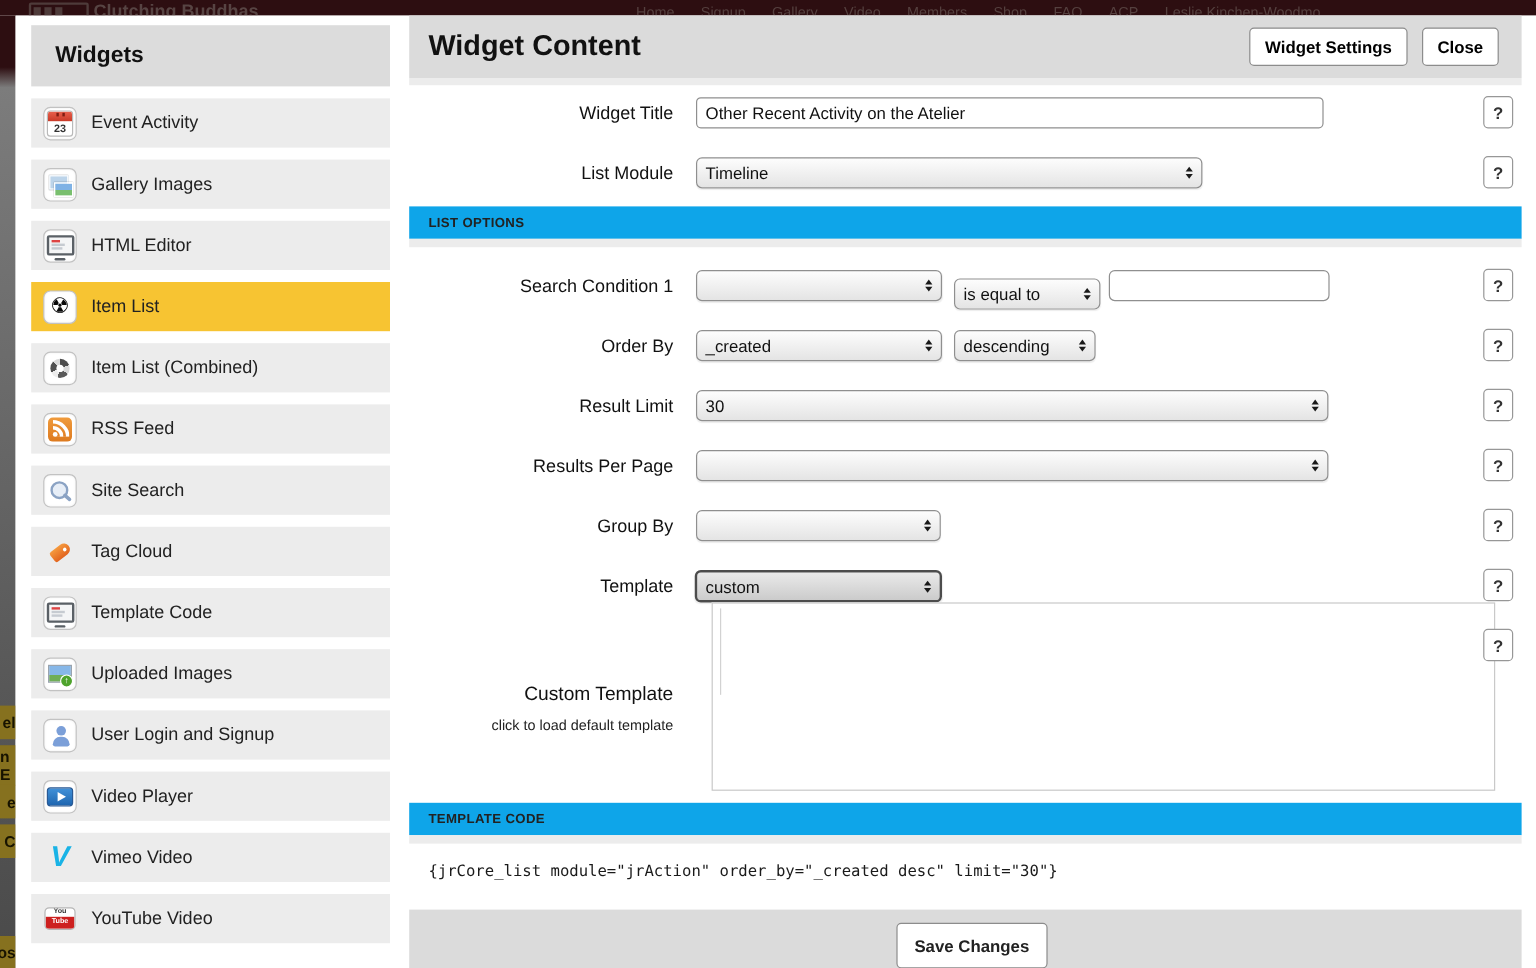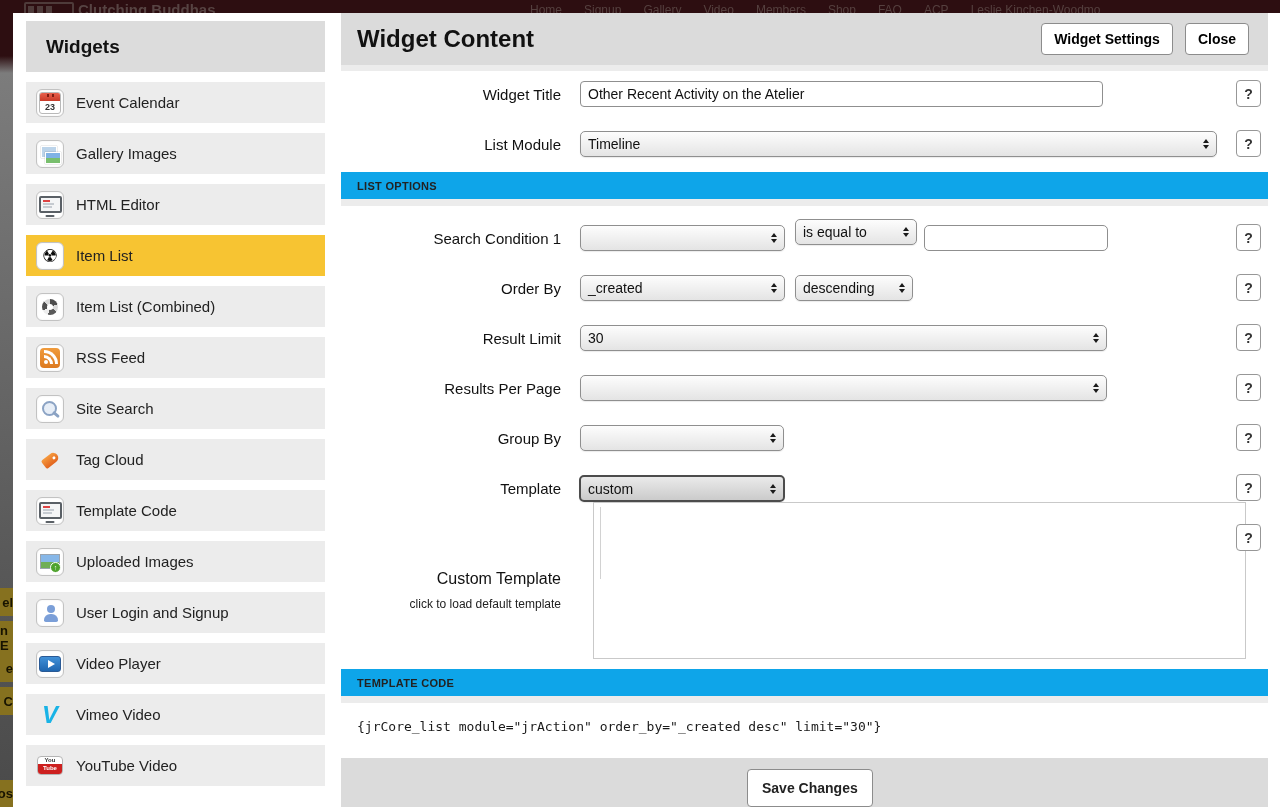--- a/index.html
+++ b/index.html
@@ -142,21 +142,21 @@
       <div class="sitem">
         <span class="ibox">
           <span class="ical">
               <span class="ch">
                 <i></i>
                 <i></i>
               </span>
               <span class="cd">23</span>
             </span>
         </span>
-        <span class="lbl">Event Calendar</span>
+        <span class="lbl">Event Activity</span>
       </div>
 
       <div class="sitem">
         <span class="ibox igal">
             <i class="b"></i>
             <i class="f"></i>
           </span>
         <span class="lbl">Gallery Images</span>
       </div>
 
@@ -275,41 +275,41 @@
       <button class="hbtn">Close</button>
     </span>
   </div>
   <div class="strip" style="top:65px;height:6px;z-index:4;"></div>
 
   <span class="flabel" style="top:86px;z-index:4;">Widget Title</span>
   <input class="tinput" style="left: 580px; top: 81px; width: 523px; z-index: 4;" value="Other Recent Activity on the Atelier">
   <div class="help" style="top:80px;z-index:4;">?</div>
 
   <span class="flabel" style="top:136px;z-index:4;">List Module</span>
-  <div class="msel" style="left:580px;top:131px;width:637px;z-index:4;text-align:center;">
+  <div class="msel" style="left:580px;top:131px;width:422px;z-index:4;text-align:center;">
     <span>Timeline</span>
     <span class="arr">
         <b class="u"></b>
         <b class="d"></b>
       </span>
   </div>
   <div class="help" style="top:130px;z-index:4;">?</div>
 
   <div class="secbar" style="top:172px;z-index:4;">LIST OPTIONS</div>
   <div class="strip" style="top:199px;height:7px;z-index:4;"></div>
 
   <span class="flabel" style="top:230px;z-index:4;">Search Condition 1</span>
   <div class="msel" style="left:580px;top:225px;width:205px;z-index:4;">
     <span></span>
     <span class="arr">
         <b class="u"></b>
         <b class="d"></b>
       </span>
   </div>
-  <div class="msel" style="left:795px;top:219px;width:122px;z-index:4;gap:27px;">
+  <div class="msel" style="left:795px;top:232px;width:122px;z-index:4;gap:27px;">
     <span>is equal to</span>
     <span class="arr">
         <b class="u"></b>
         <b class="d"></b>
       </span>
   </div>
   <input class="tinput" style="left: 924px; top: 225px; width: 184px; border-radius: 5px; z-index: 4;" value="">
   <div class="help" style="top:224px;z-index:4;">?</div>
 
   <span class="flabel" style="top:280px;z-index:4;">Order By</span>

